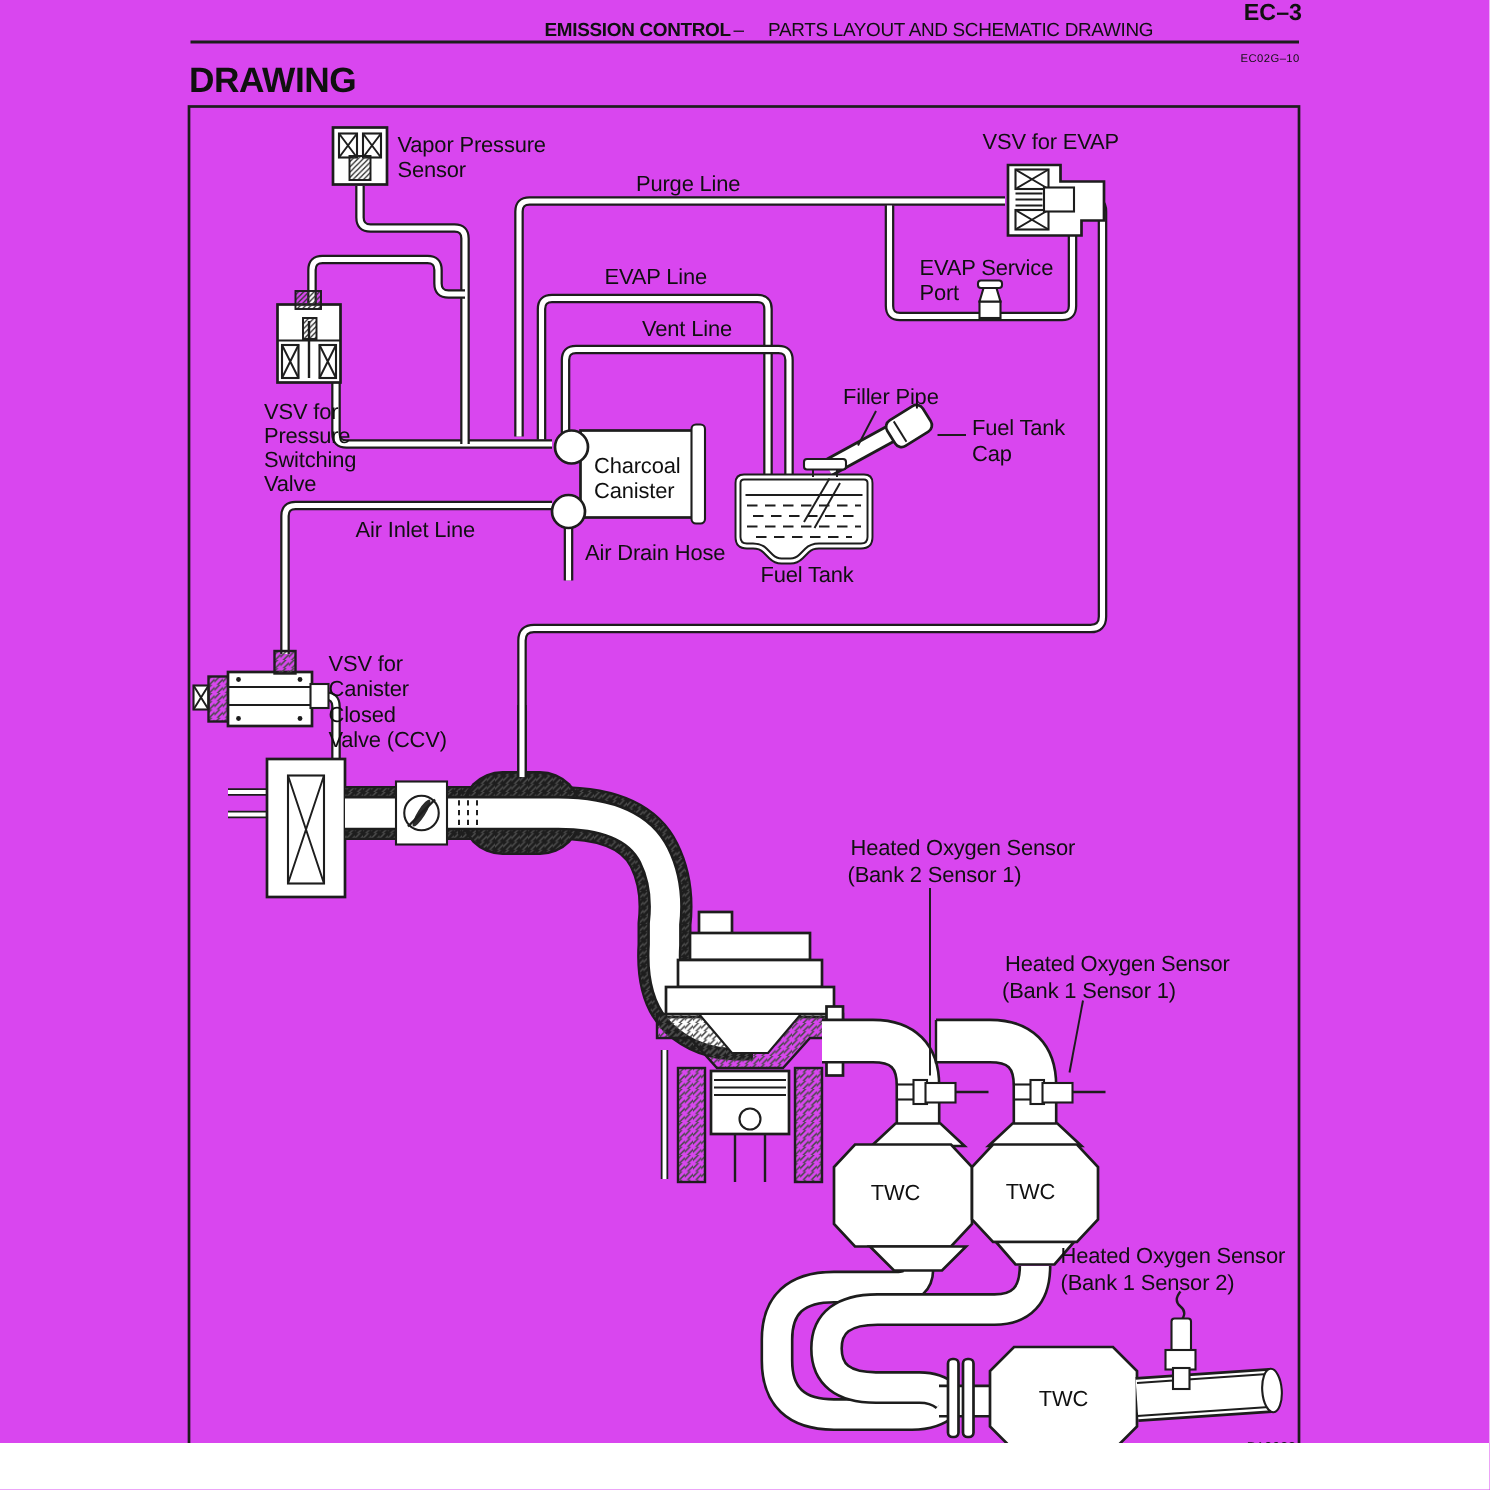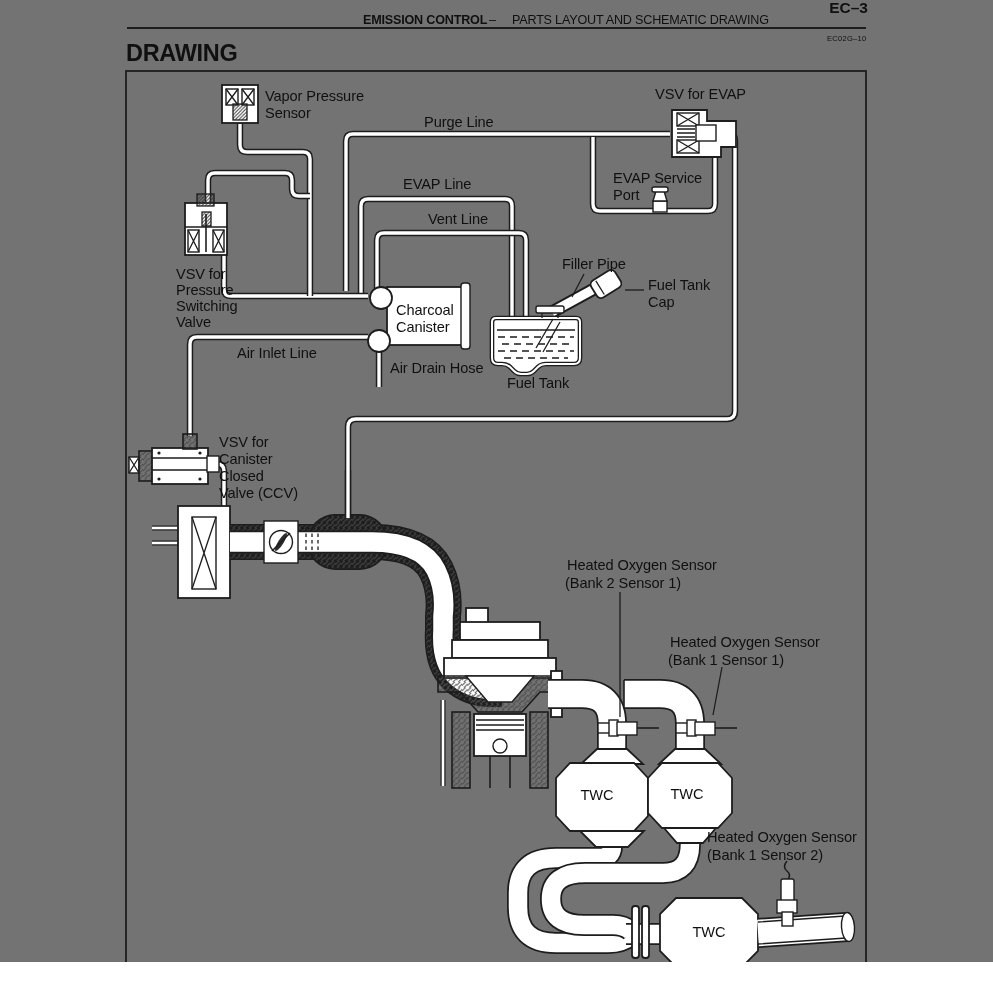--- a/index.html
+++ b/index.html
@@ -1,16 +1,16 @@
 <!DOCTYPE html>
 <html><head>
 <meta charset="utf-8">
 <style>
   html,body{margin:0;padding:0;background:#fff;}
-  .page{position:relative;width:993px;height:962px;background:#737373;overflow:hidden;}
+  .page{position:relative;width:993px;height:962px;background:#d946ef;overflow:hidden;}
   svg{display:block;}
   .po{fill:none;stroke:#1d1d1d;stroke-width:6.4;stroke-linejoin:round;}
   .pi{fill:none;stroke:#fff;stroke-width:3.4;stroke-linejoin:round;}
   .so{fill:none;stroke:#1d1d1d;stroke-width:5;stroke-linejoin:round;}
   .si{fill:none;stroke:#fff;stroke-width:2.6;stroke-linejoin:round;}
   .to{fill:none;stroke:#1d1d1d;stroke-width:30;stroke-linejoin:round;}
   .ti{fill:none;stroke:#fff;stroke-width:26.5;stroke-linejoin:round;}
   .uo{fill:none;stroke:#1d1d1d;stroke-width:22;stroke-linejoin:round;}
   .ui{fill:none;stroke:#fff;stroke-width:18.5;stroke-linejoin:round;}
   .d1{fill:none;stroke:#1d1d1d;stroke-width:36;stroke-linejoin:round;}

